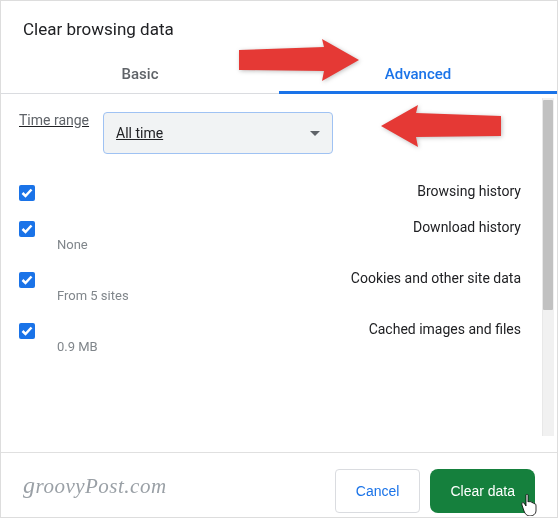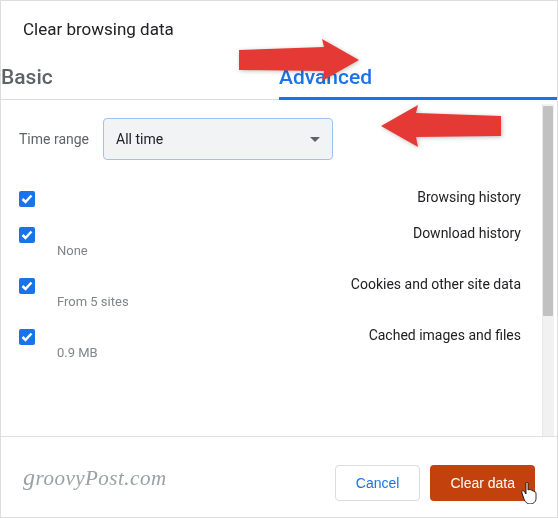--- a/index.html
+++ b/index.html
@@ -19,22 +19,23 @@
   font-weight: 400;
   color: #202124;
   padding: 18px 28px 14px 22px;
 }
 .tabs {
   display: flex;
   border-bottom: 1px solid #dadce0;
 }
 .tab {
   flex: 1;
+  text-align: center;
   padding: 12px 0 10px 0;
-  font-size: 21px;
+  font-size: 15px;
   color: #5f6368;
   cursor: pointer;
   font-weight: 500;
   position: relative;
 }
 .tab.active {
   color: #1a73e8;
 }
 .tab.active::after {
   content: '';
@@ -46,22 +47,23 @@
 .content-wrapper {
   position: relative;
   height: 346px;
   overflow: hidden;
 }
 .content {
   padding: 18px 36px 8px 18px;
 }
 .time-row {
   display: flex;
-  align-items: center;
+  align-items: flex-start;
   margin-bottom: 20px;
+  text-decoration: underline;
 }
 .time-label {
   color: #5f6368;
   font-size: 14px;
   margin-right: 14px;
 }
 .select-box {
   flex: 0 0 230px;
   height: 42px;
   border: 1px solid #9fc2f3;
@@ -113,57 +115,58 @@
   right: 1px; top: 2px;
   width: 10px;
   height: 210px;
   background: #c1c1c1;
   border-radius: 1px;
 }
 .footer {
   position: absolute;
   left: 0; right: 0; bottom: 0;
   border-top: 1px solid #e0e0e0;
-  padding: 16px 22px;
+  padding: 4px 22px;
   display: flex;
   align-items: center;
   background: #fff;
 }
 .watermark {
   font-family: Georgia, serif;
   font-size: 21px;
   color: #9aa0a6;
   font-style: italic;
   letter-spacing: 0.5px;
 }
 .watermark .g { font-size: 24px; }
 .footer-spacer { flex: 1; }
 .btn {
-  height: 36px;
+  height: 44px;
   border-radius: 4px;
   padding: 0 20px;
   font-size: 14px;
   font-weight: 500;
   cursor: pointer;
   border: none;
   display: inline-flex;
   align-items: center;
   justify-content: center;
   margin-top: 12px;
 }
 .btn-cancel {
   background: #fff;
   border: 1px solid #dadce0;
   color: #1a73e8;
   margin-right: 10px;
 }
 .btn-primary {
-  background: #c2410c;
+  background: #15803d;
   color: #fff;
   position: relative;
+  border-radius: 8px;
 }
 .cursor-pointer-icon {
   position: absolute;
   right: -4px;
   bottom: -3px;
   width: 18px; height: 22px;
 }
 .red-arrow {
   position: absolute;
   z-index: 50;

